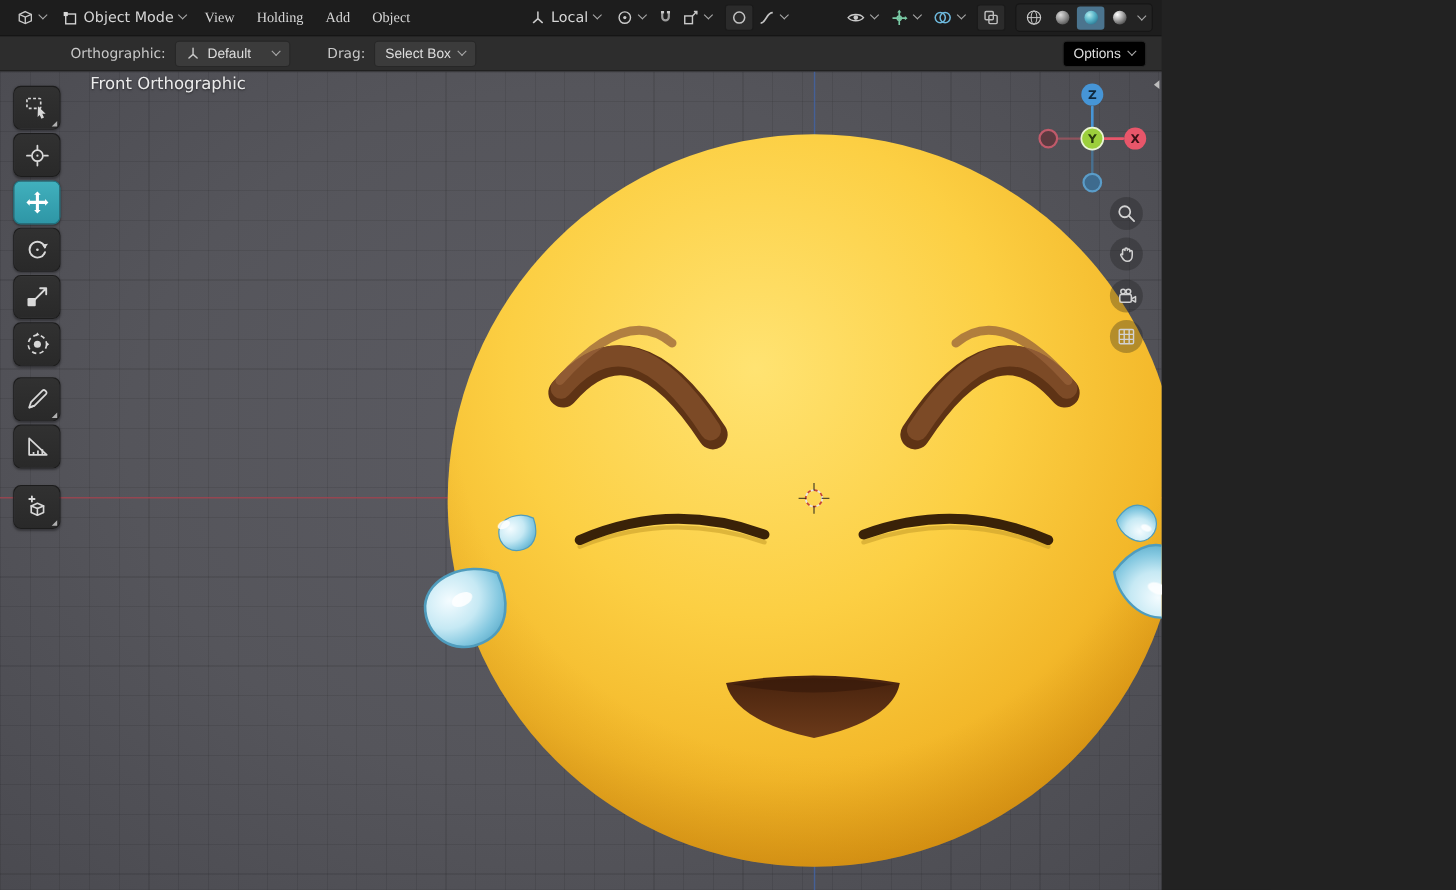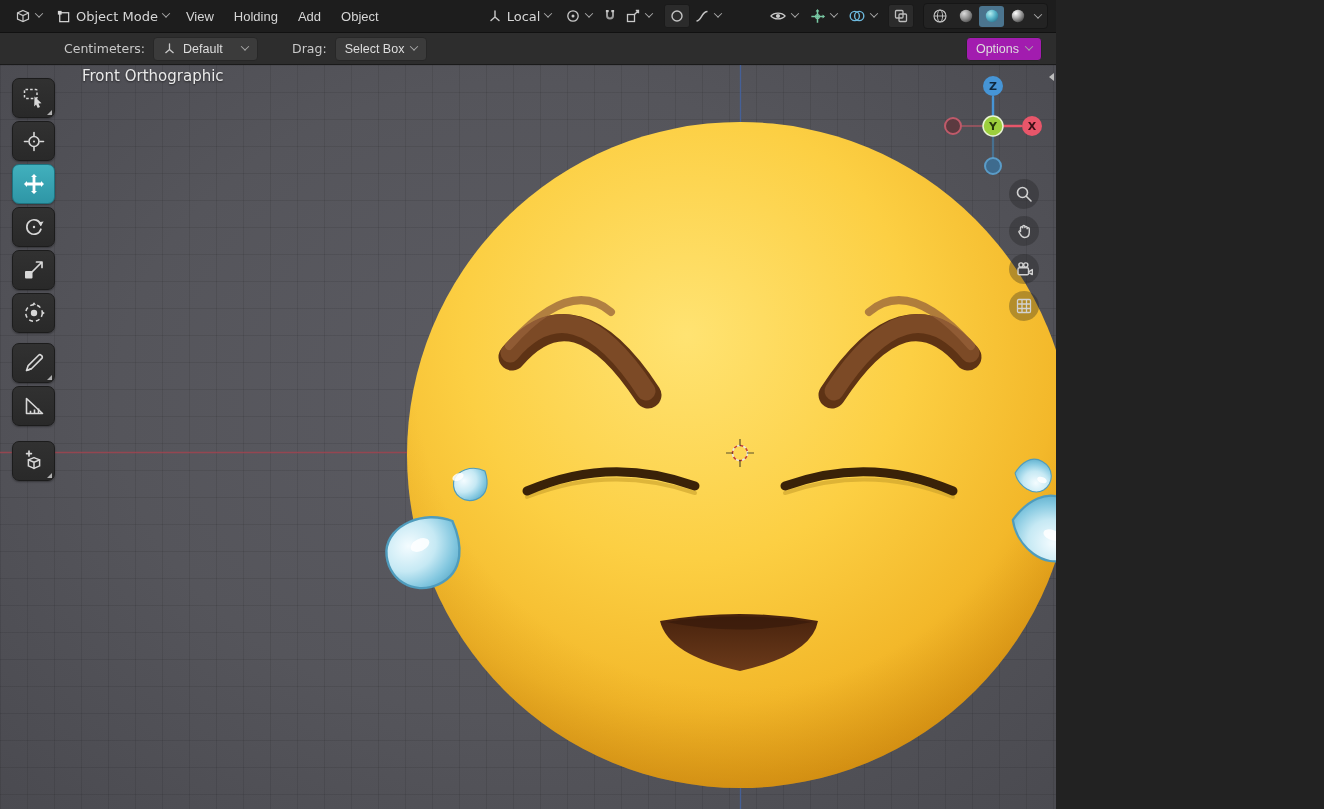--- a/index.html
+++ b/index.html
@@ -5,21 +5,21 @@
   *{margin:0;padding:0;box-sizing:border-box}
   html,body{width:1324px;height:809px;overflow:hidden;background:#222;
     font-family:"DejaVu Sans","Liberation Sans",sans-serif;-webkit-font-smoothing:antialiased}
   .app{width:1056px;height:809px;display:flex;flex-direction:column;user-select:none}
 
   
   .topbar{flex:0 0 32px;height:32px;background:#1d1d1d;display:flex;align-items:center;
     padding:0 8px;color:#d6d6d6;font-size:13px}
   .hbtn{display:flex;align-items:center;gap:5px;background:transparent;border:0;color:#d6d6d6;
     font-family:inherit;font-size:13px;height:26px;padding:0 7px;border-radius:4px;cursor:default}
-  .menu{background:none;border:0;color:#d6d6d6;font-family:Liberation Sans, sans-serif;font-size:13px;
+  .menu{background:none;border:0;color:#d6d6d6;font-family:Liberation Serif, serif;font-size:13px;
     padding:0 10px;height:26px;border-radius:4px;cursor:default}
   .chev{width:6px;height:6px;border-right:1.5px solid #a8a8a8;border-bottom:1.5px solid #a8a8a8;
     transform:rotate(45deg) translate(-1px,-1px);display:inline-block;flex:0 0 auto;margin-top:-2px}
   .grp{display:flex;align-items:center}
   .grp-center{margin-left:92px;gap:0}
   .grp-right{margin-left:auto;gap:3px}
   .toggle-box{background:#2b2b2b;border:1px solid #1a1a1a;border-radius:3px;height:24px;width:26px;
     display:flex;align-items:center;justify-content:center}
   .shade{display:flex;align-items:center;background:#232323;border:1px solid #161616;
     border-radius:4px;height:26px;padding:0 3px;margin-left:6px;gap:1px}
@@ -209,35 +209,35 @@
               </defs>
             <circle cx="8" cy="8" r="6.2" fill="url(#gRend)"></circle>
           </svg>
         </span>
         <span class="chev" style="margin:0 3px 0 4px"></span>
       </div>
     </div>
   </header>
 
   <div class="toolrow">
-    <span class="lbl">Centimeters:</span>
+    <span class="lbl">Orthographic:</span>
     <button class="dd">
       <svg class="hicon" width="13" height="13" viewBox="0 0 14 14">
         <path d="M7 2 V8 M7 8 L3 11.5 M7 8 L11 11.5" fill="none" stroke="#c9c9c9" stroke-width="1.4" stroke-linecap="round"></path>
       </svg>
       <span style="min-width:52px;text-align:left">Default</span>
       <span class="chev"></span>
     </button>
     <span class="sp26"></span>
     <span class="lbl">Drag:</span>
     <button class="dd">
       <span>Select Box</span>
       <span class="chev"></span>
     </button>
-    <button class="dd" style="margin-left:auto;background:#a21caf">
+    <button class="dd" style="margin-left:auto;background:#000000">
       <span>Options</span>
       <span class="chev"></span>
     </button>
   </div>
 
   <div class="viewport">
     <div class="grid"></div>
 
     <svg class="scene" viewBox="0 0 1324 744">
       <defs>

